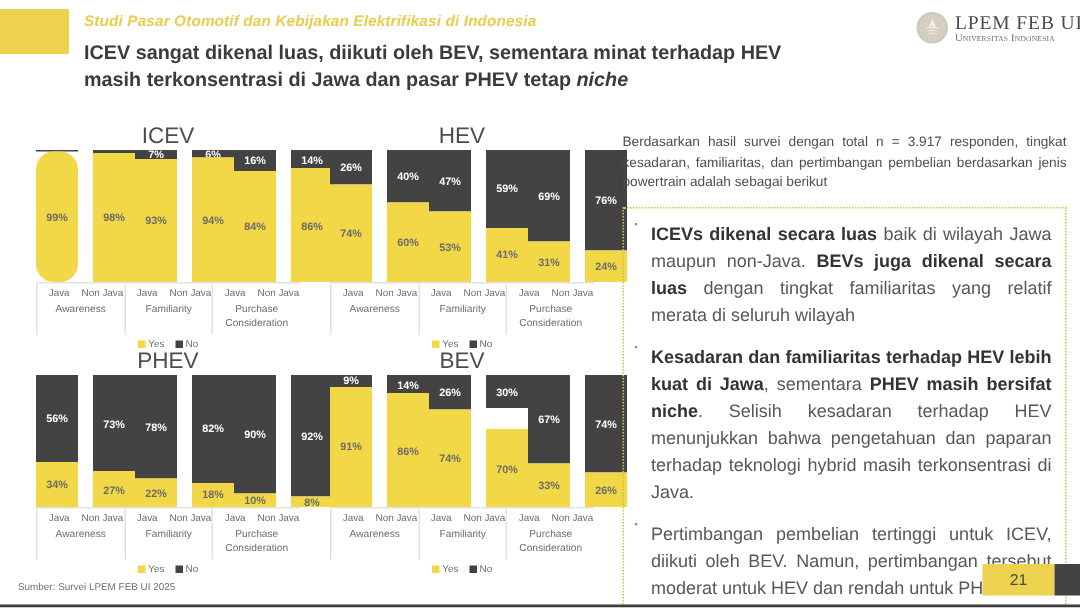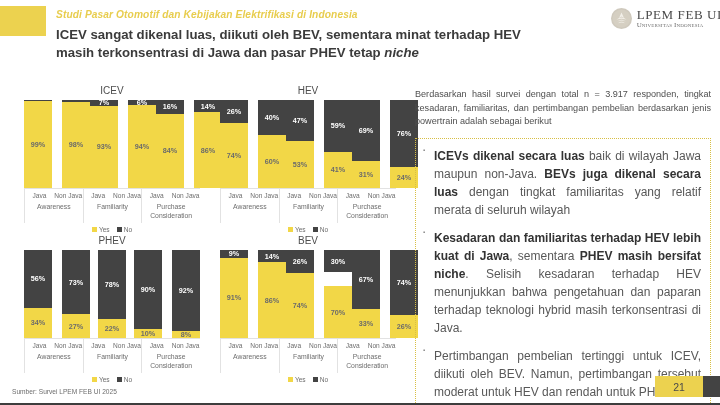--- a/index.html
+++ b/index.html
@@ -39,21 +39,21 @@
 
   
   .charts{position:absolute;left:14px;top:84px;width:392px;height:300px;}
   .chart{position:absolute;width:196px;height:150px;}
   .chart.c0{left:0;top:0;}
   .chart.c1{left:196px;top:0;}
   .chart.c2{left:0;top:150px;}
   .chart.c3{left:196px;top:150px;}
 
   .ch-title{
-    text-align:center;font-size:10px;color:#4d4d4d;height:14px;line-height:14px;
+    text-align:center;font-size:15px;color:#4d4d4d;height:14px;line-height:14px;
   }
   .plot{
     position:relative;height:88px;margin:2px 10px 0 10px;
     display:flex;align-items:flex-end;justify-content:space-between;
   }
   .grp{display:flex;gap:10px;}
   .bar{
     width:28px;height:88px;display:flex;flex-direction:column;
     position:relative;
   }
@@ -152,21 +152,21 @@
     </span>
   </div>
 
   <div class="charts">
       <div class="chart c0">
         <div class="ch-title">ICEV</div>
         <div class="plot">
           <div class="grp">
             <div class="bar">
               <div class="seg no tiny" style="height: 1%;">1%</div>
-              <div class="seg yes dark-label" style="height: 99%;">99%</div>
+              <div class="seg yes dark-label" style="height: 99%; border-radius: 12px;">99%</div>
             </div>
             <div class="bar">
               <div class="seg no tiny" style="height: 2%;">2%</div>
               <div class="seg yes dark-label" style="height: 98%;">98%</div>
             </div>
           </div>
           <div class="grp">
             <div class="bar">
               <div class="seg no" style="height: 7%;">7%</div>
               <div class="seg yes dark-label" style="height: 93%;">93%</div>
@@ -299,20 +299,24 @@
             </div>
             <div class="bar">
               <div class="seg no" style="height: 73%;">73%</div>
               <div class="seg yes dark-label" style="height: 27%;">27%</div>
             </div>
           </div>
           <div class="grp">
             <div class="bar">
               <div class="seg no" style="height: 78%;">78%</div>
               <div class="seg yes dark-label" style="height: 22%;">22%</div>
+            </div>
+            <div class="bar">
+              <div class="seg no" style="height: 82%;">82%</div>
+              <div class="seg yes dark-label" style="height: 18%;">18%</div>
             </div>
           </div>
           <div class="grp">
             <div class="bar">
               <div class="seg no" style="height: 90%;">90%</div>
               <div class="seg yes dark-label" style="height: 10%;">10%</div>
             </div>
             <div class="bar">
               <div class="seg no" style="height: 92%;">92%</div>
               <div class="seg yes dark-label" style="height: 8%;">8%</div>

